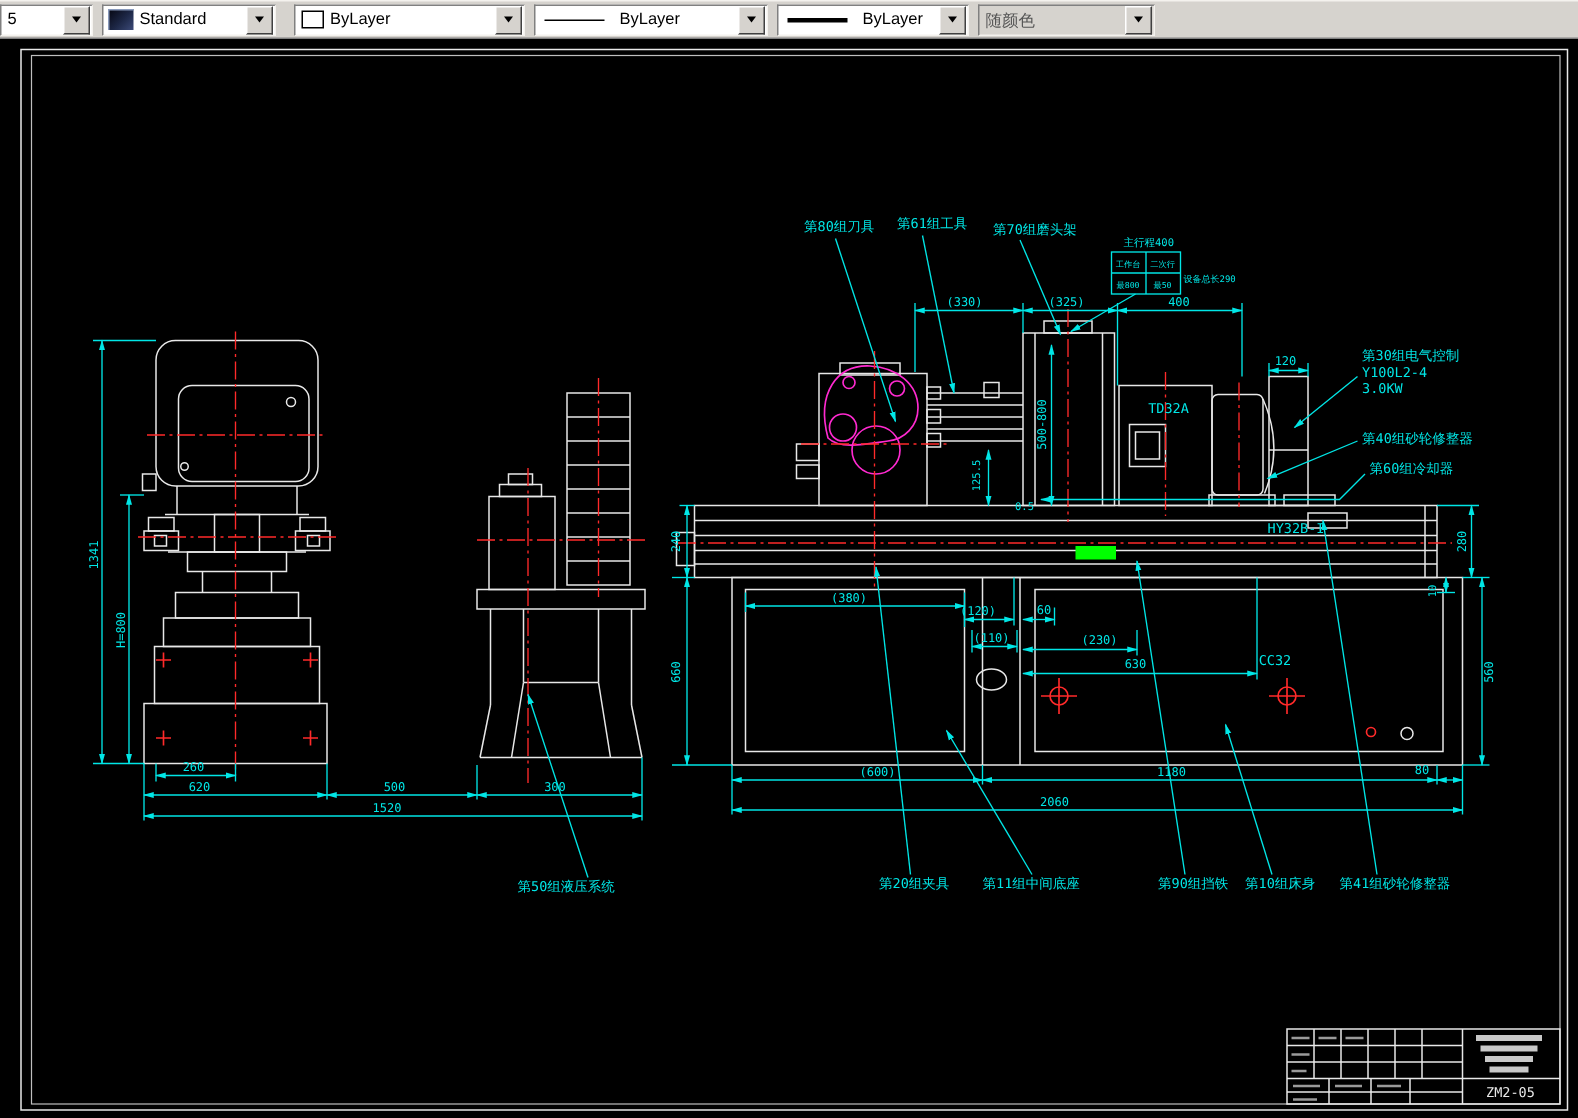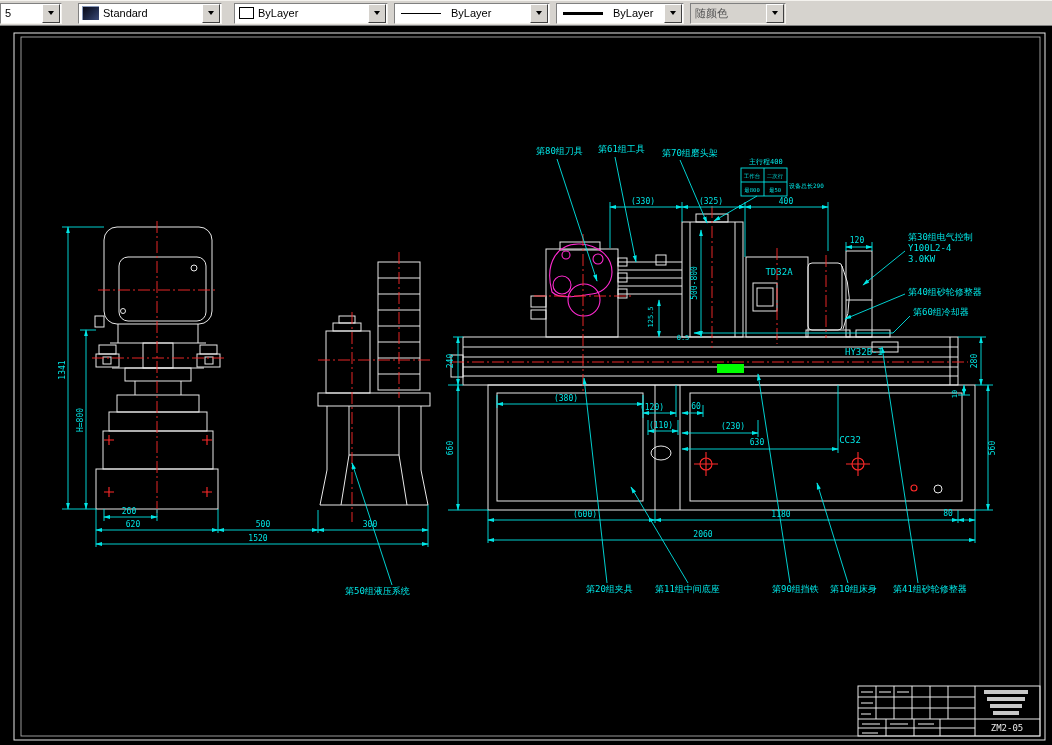--- a/index.html
+++ b/index.html
@@ -20,22 +20,22 @@
     border-top:1px solid #fff;border-left:1px solid #fff;
     border-right:1px solid #404040;border-bottom:1px solid #404040;
     display:flex;align-items:center;justify-content:center;flex:none}
   .caret{width:0;height:0;border-left:3px solid transparent;border-right:3px solid transparent;border-top:4px solid #000}
   .sticon{width:17px;height:14px;margin-left:3px;flex:none;
     background:linear-gradient(135deg,#05050f 0%,#1d2746 55%,#3c4a78 100%);
     box-shadow:inset 1px 1px 0 #8899bb}
   .sw{width:13px;height:10px;background:#fff;border:1px solid #000;margin-left:4px;flex:none}
   .ls{height:1px;background:#000;width:40px;margin:0 6px;flex:none}
   .ls.bold{height:3px}
-  .w0{width:62px}.w1{width:144px;margin-left:10px}.w2{width:154px;margin-left:6px}
-  .w3{width:156px}.w4{width:128px}.w5{width:96px}
+  .w0{width:62px}.w1{width:116px;margin-left:0}.w2{width:154px;margin-left:6px}
+  .w3{width:156px}.w4{width:128px}.w5{width:118px}
   
   .dwgwrap{width:1052px;height:719px;background:#000}
   svg text{font-family:"DejaVu Sans Mono",monospace}
   .geo{stroke:#e8e8e8;stroke-width:1;fill:none}
   .geo2{stroke:#bfbfbf;stroke-width:0.8;fill:none}
   .dl{stroke:#00e6e6;stroke-width:0.9;fill:none}
   .cl{stroke:#ff2a2a;stroke-width:0.9;fill:none;stroke-dasharray:12 3 2 3}
   .rd{stroke:#ff2a2a;stroke-width:1.1;fill:none}
   .mg{stroke:#ff2ad0;stroke-width:1.1;fill:none}
   .dt{fill:#00e6e6;font-size:8px}

